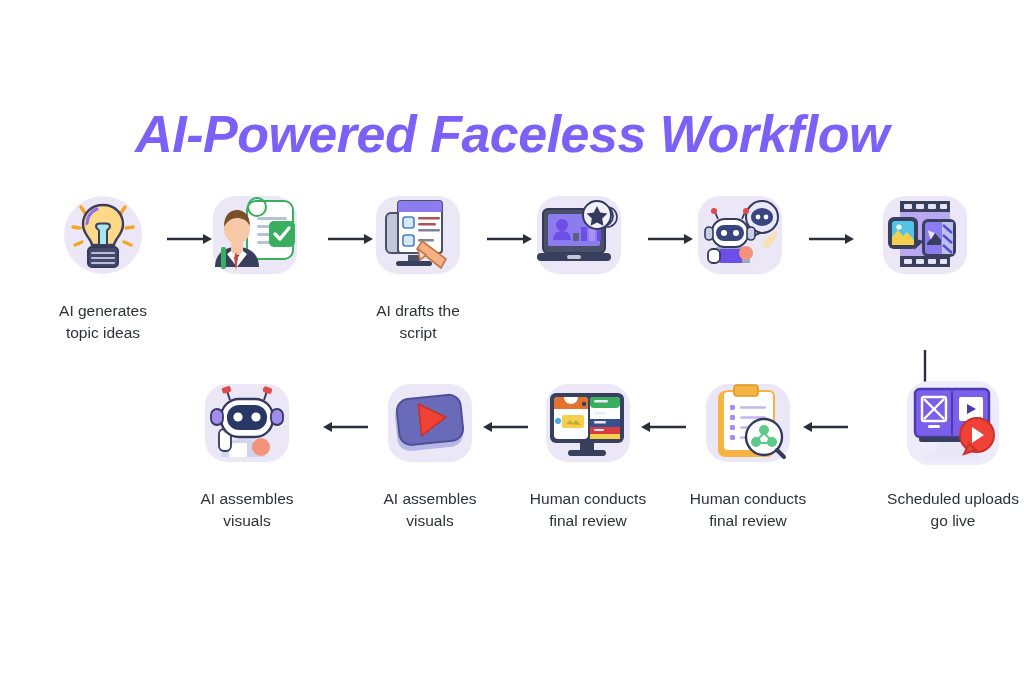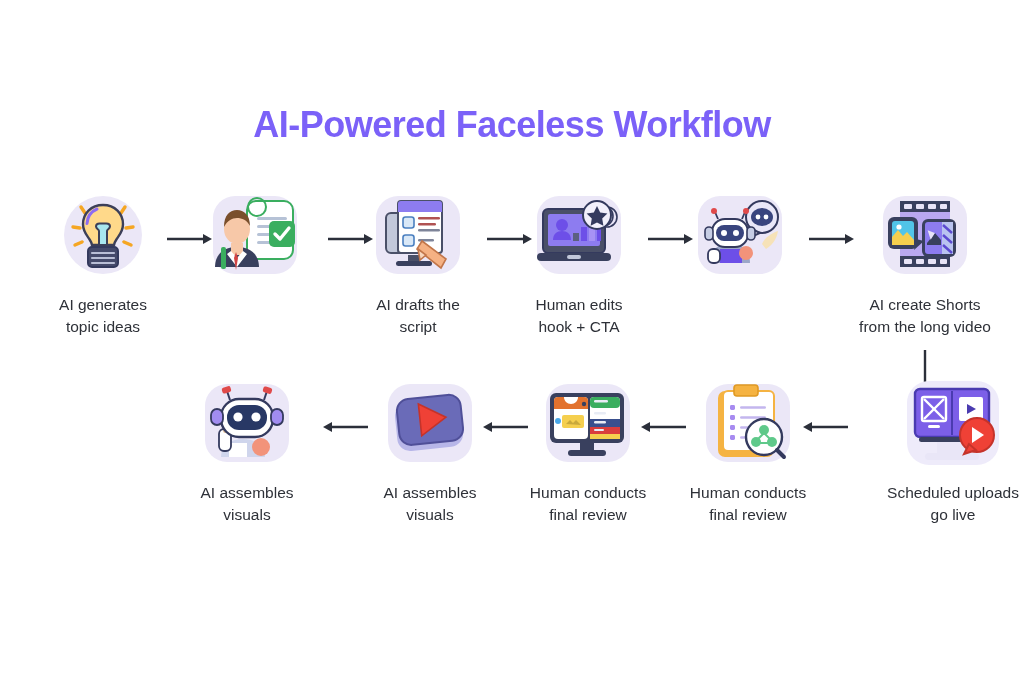--- a/index.html
+++ b/index.html
@@ -8,44 +8,45 @@
     background: #ffffff;
     font-family: "Liberation Sans", sans-serif;
     overflow: hidden;
   }
   .page { position: relative; width: 1024px; height: 683px; background: #fff; }
 
   .title {
     position: absolute;
     top: 104px; left: 0; width: 1024px;
     text-align: center;
-    font-size: 36px;
+    font-size: 52px;
     font-weight: bold;
     letter-spacing: -0.5px;
     color: #7b61f8;
     white-space: nowrap;
+    font-style: italic;
   }
 
   
   .row { position: absolute; left: 0; width: 1024px; }
   .row-top { top: 190px; }
   .row-bottom { top: 378px; }
 
   .step {
     position: absolute;
     width: 150px;
     text-align: center;
   }
   .icon-wrap {
     position: relative;
     width: 150px; height: 90px;
     display: flex; align-items: center; justify-content: center;
   }
   .label {
-    margin-top: 14px;
+    margin-top: 20px;
     font-size: 15.5px;
     line-height: 1.45;
     color: #2e3138;
     font-weight: 500;
     white-space: pre-line;
   }
 
   
   .arrow { position: absolute; width: 46px; height: 14px; }
   .arrow svg { display: block; }
@@ -190,22 +191,20 @@
               <rect x="66" y="22" width="4" height="24" fill="#6d4fe8"></rect>
             </g>
           <rect x="6" y="58" width="74" height="8" rx="4" fill="#39405e"></rect>
           <rect x="36" y="60" width="14" height="4" rx="2" fill="#c2c8da"></rect>
           <circle cx="76" cy="22" r="10" fill="#e8e4f7" stroke="#343a5e" stroke-width="1.6"></circle>
           <circle cx="72" cy="21" r="10" fill="#e8e4f7" stroke="#343a5e" stroke-width="1.6"></circle>
           <circle cx="66" cy="20" r="14" fill="#f2f0fb" stroke="#343a5e" stroke-width="2"></circle>
           <path d="M66 11l3.2 6.5 7.2 1-5.2 5.1 1.2 7.2-6.4-3.4-6.4 3.4 1.2-7.2-5.2-5.1 7.2-1z" fill="#343a5e"></path>
         </svg>
       </div>
-      <div class="label">Human edits
-hook + CTA</div>
     </div>
 
     <div class="arrow" style="left:648px; top:42px;">
       <svg width="46" height="14" viewBox="0 0 46 14">
           <line x1="0" y1="7" x2="36" y2="7" stroke="#2b2f3a" stroke-width="2.4"></line>
           <path d="M36 2l9 5-9 5z" fill="#2b2f3a"></path>
         </svg>
     </div>
 
     <div class="step" style="left:665px;">
@@ -272,22 +271,20 @@
           <rect x="64" y="27" width="11" height="32" fill="#b9c3f0"></rect>
           <g stroke="#5b4ad0" stroke-width="2.4">
               <line x1="65" y1="30" x2="74" y2="38"></line>
               <line x1="65" y1="40" x2="74" y2="48"></line>
               <line x1="65" y1="50" x2="74" y2="58"></line>
             </g>
           <path d="M49 48l8-10 6 7v5H49z" fill="#39405e"></path>
           <path d="M51 34l6 5-6 5z" fill="#e8e4f7" transform="rotate(-18 54 39)"></path>
         </svg>
       </div>
-      <div class="label">AI create Shorts
-from the long video</div>
     </div>
   </div>
 
   <div class="arrow-down" style="left:918px; top:350px;">
     <svg width="14" height="46" viewBox="0 0 14 46">
         <line x1="7" y1="0" x2="7" y2="36" stroke="#2b2f3a" stroke-width="2.4"></line>
         <path d="M2 36l5 9 5-9z" fill="#2b2f3a"></path>
       </svg>
   </div>
 

